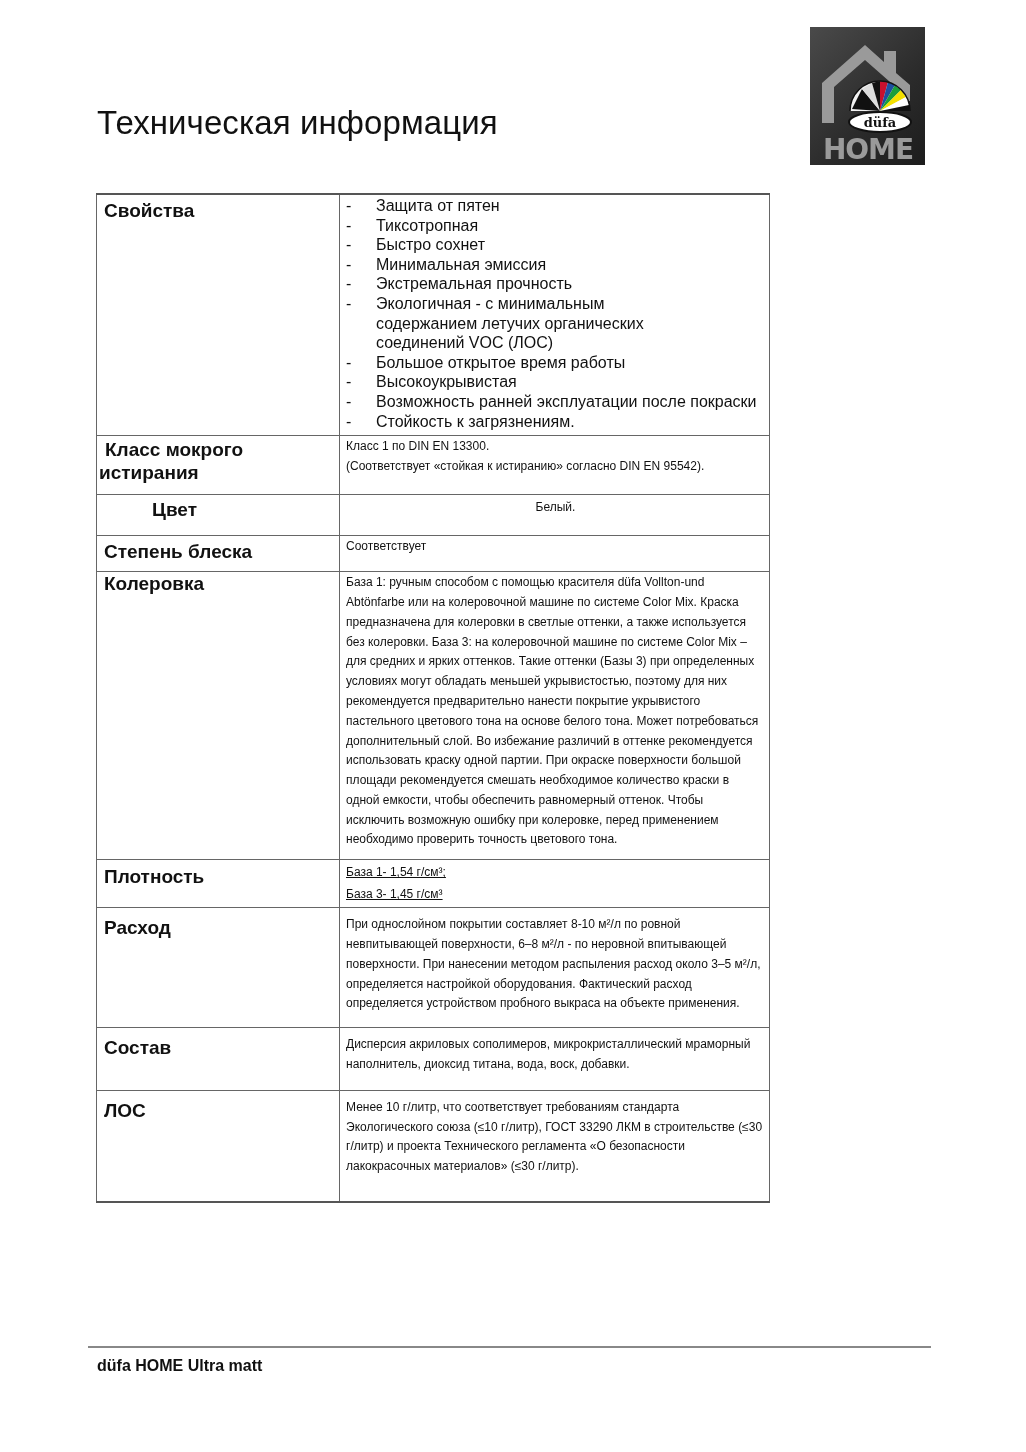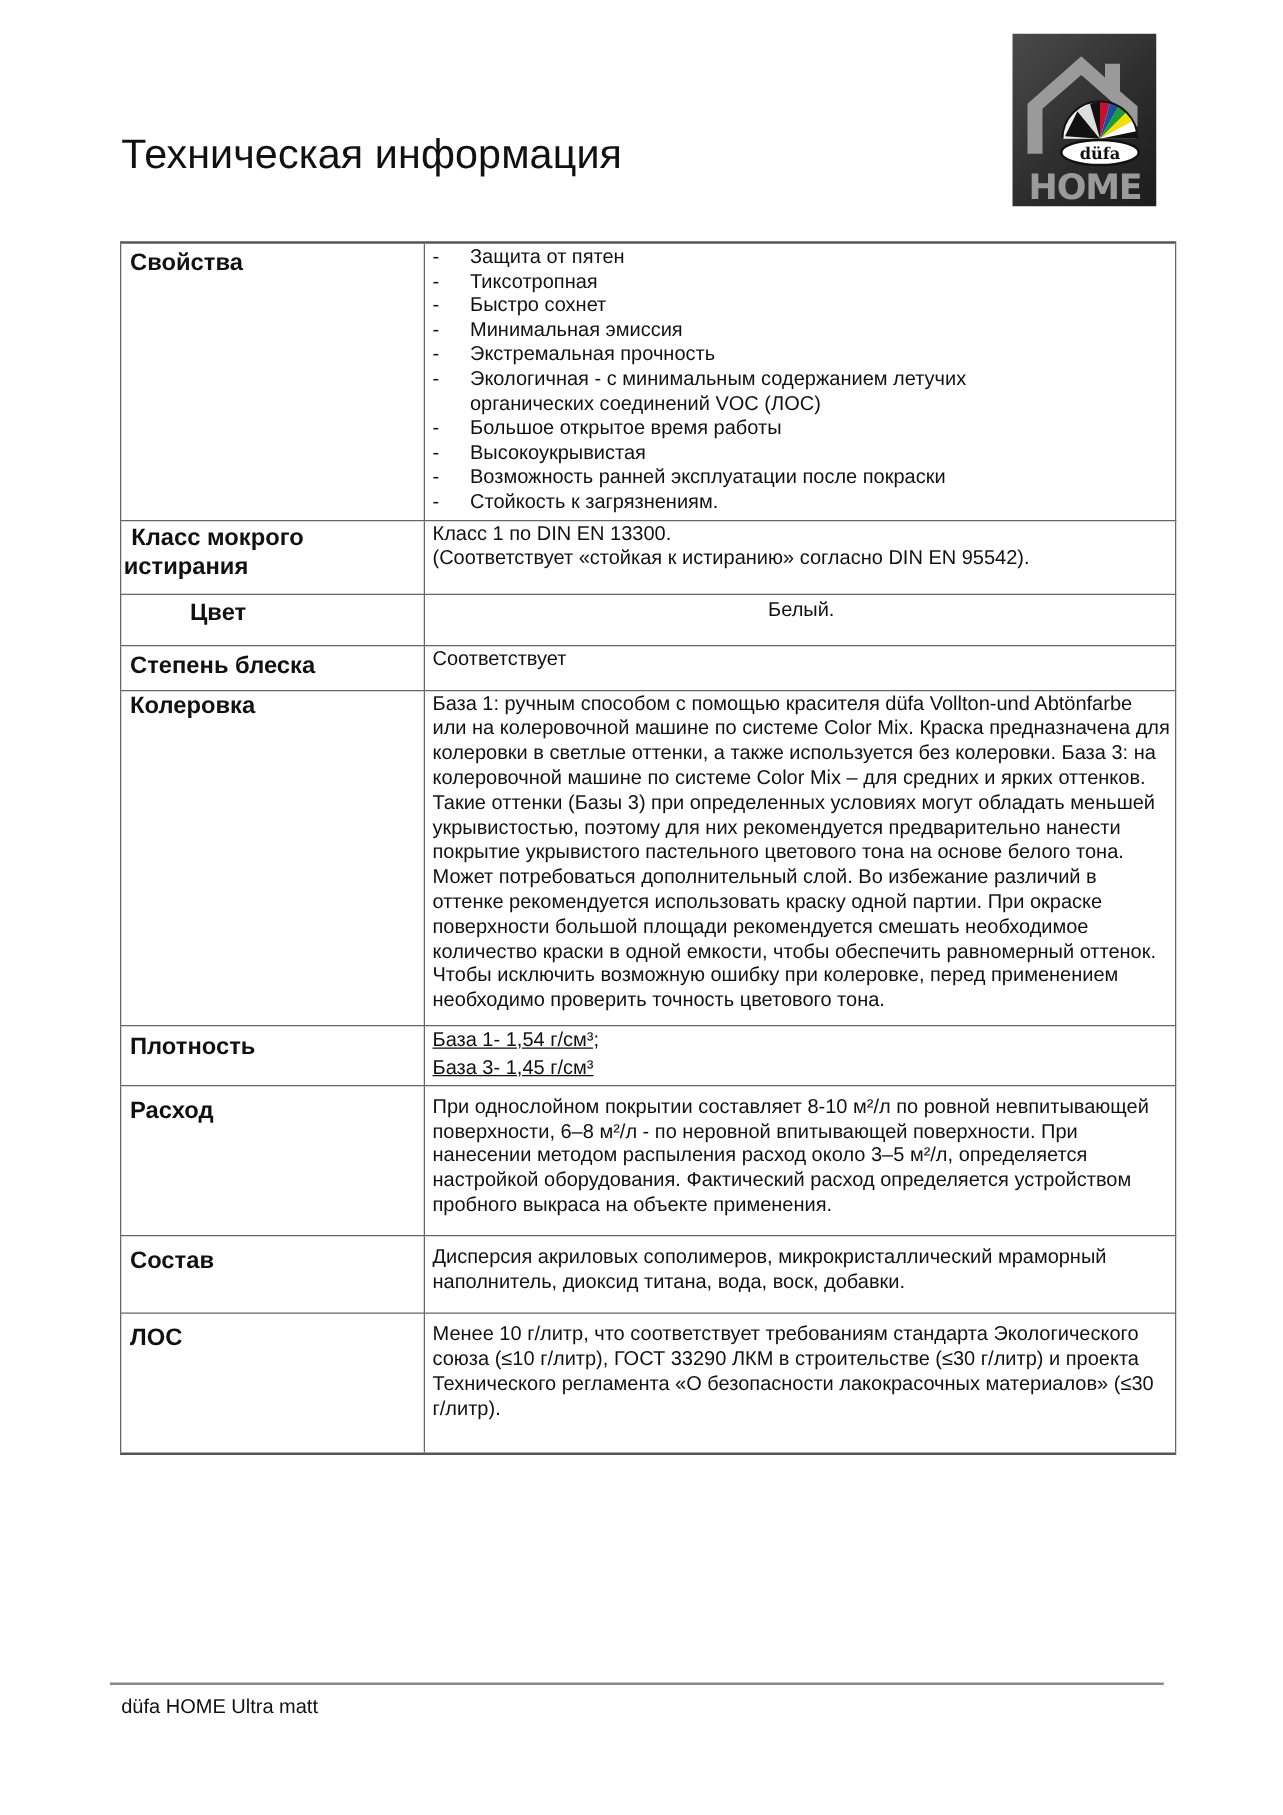--- a/index.html
+++ b/index.html
@@ -3,35 +3,35 @@
   <meta charset="utf-8">
   <style>
     html, body { margin: 0; padding: 0; background: #ffffff; }
     body { width: 1026px; height: 1452px; position: relative; overflow: hidden; font-family: "Liberation Sans", sans-serif; color: #111; }
 
     .page-title { position: absolute; left: 97px; top: 104px; font-size: 33px; font-weight: normal; color: #111; margin: 0; letter-spacing: 0.1px; }
 
     .logo { position: absolute; left: 810px; top: 27px; width: 115px; height: 138px; background: linear-gradient(135deg, #4a4a4a 0%, #2b2b2b 60%, #1c1c1c 100%); overflow: hidden; }
     .logo svg { display: block; }
 
-    .spec-table { position: absolute; left: 96px; top: 193px; width: 845px; border-collapse: collapse; table-layout: fixed; }
+    .spec-table { position: absolute; left: 96px; top: 193px; width: 674px; border-collapse: collapse; table-layout: fixed; }
     .spec-table td { border: 1px solid #666; vertical-align: top; padding: 0; }
     .spec-table tr:first-child td { border-top: 2px solid #555; }
     .spec-table tr:last-child td { border-bottom: 2px solid #555; }
     .col-label { width: 243px; }
     .label { font-weight: bold; font-size: 19px; padding: 4px 6px 0 7px; line-height: 23px; color: #111; }
     .label.tight { padding-left: 2px; }
-    .value { font-size: 16px; line-height: 19.8px; padding: 1px 4px 6px 6px; color: #111; }
+    .value { font-size: 12px; line-height: 19.8px; padding: 1px 4px 6px 6px; color: #111; }
 
     ul.props { list-style: none; margin: 0; padding: 0; }
     ul.props li { position: relative; padding-left: 36px; line-height: 19.6px; font-size: 16px; }
     ul.props li .dash { position: absolute; left: 6px; top: 0; }
 
     .footer-rule { position: absolute; left: 88px; top: 1346px; width: 843px; height: 0; border-top: 2px solid #888; }
-    .footer-text { position: absolute; left: 97px; top: 1357px; font-size: 16px; font-weight: normal; color: #111; }
+    .footer-text { position: absolute; left: 97px; top: 1357px; font-size: 16px; font-weight: bold; color: #111; }
   </style>
 </head>
 <body>
 
 <h1 class="page-title">Техническая информация</h1>
 
 <div class="logo">
   <svg width="115" height="138" viewBox="0 0 115 138">
 
     <path d="M12 74 L12 56 L55 18 L74 35 L74 24 L86 24 L86 46 L100 58 L100 74 L88 74 L88 62 L55 33 L24 60 L24 96 L12 96 Z" fill="#9a9a9a"></path>

